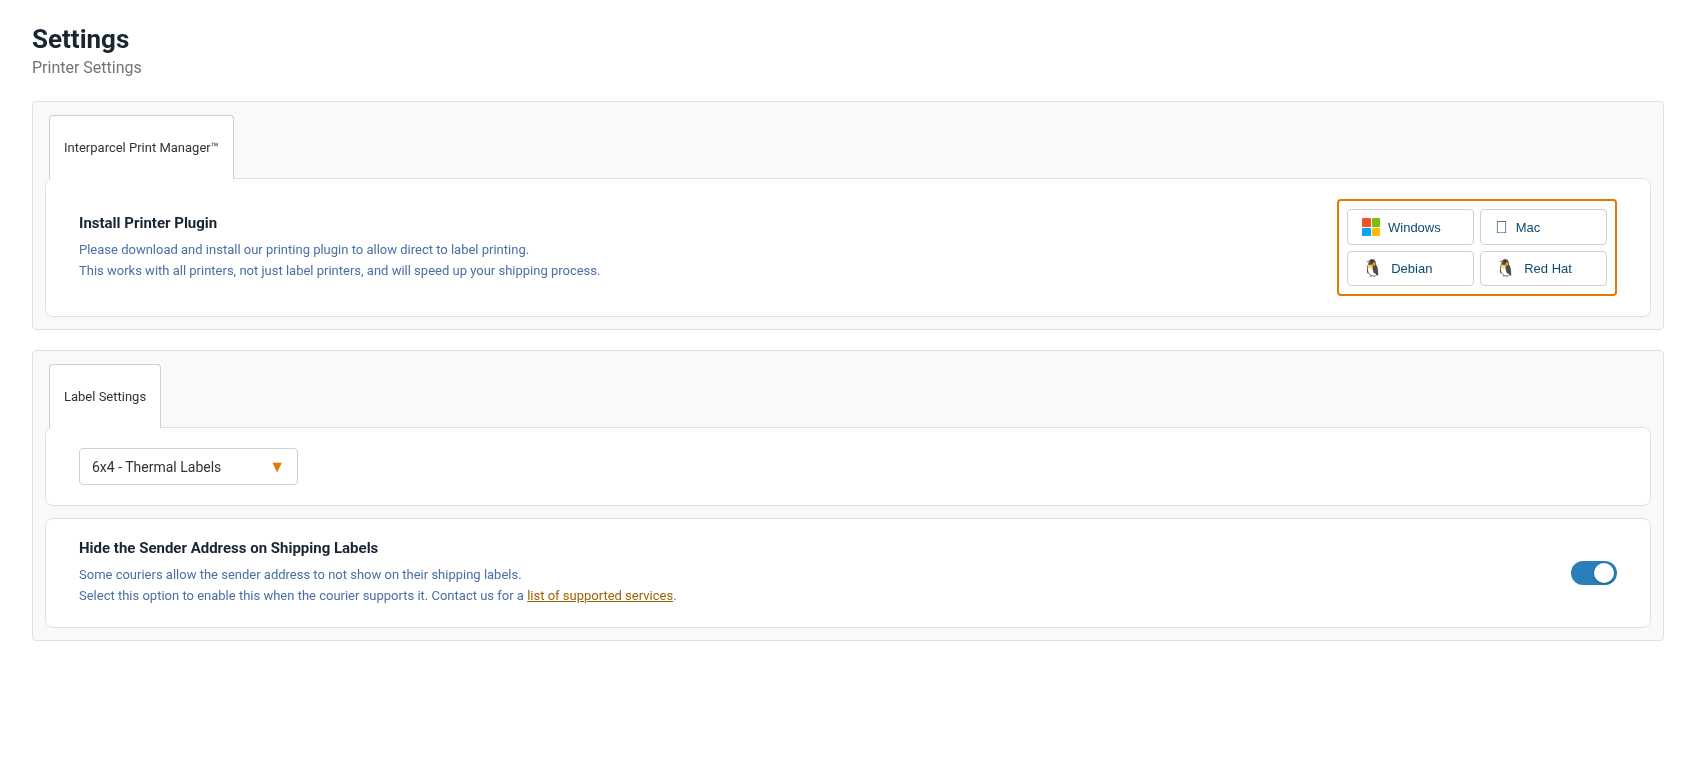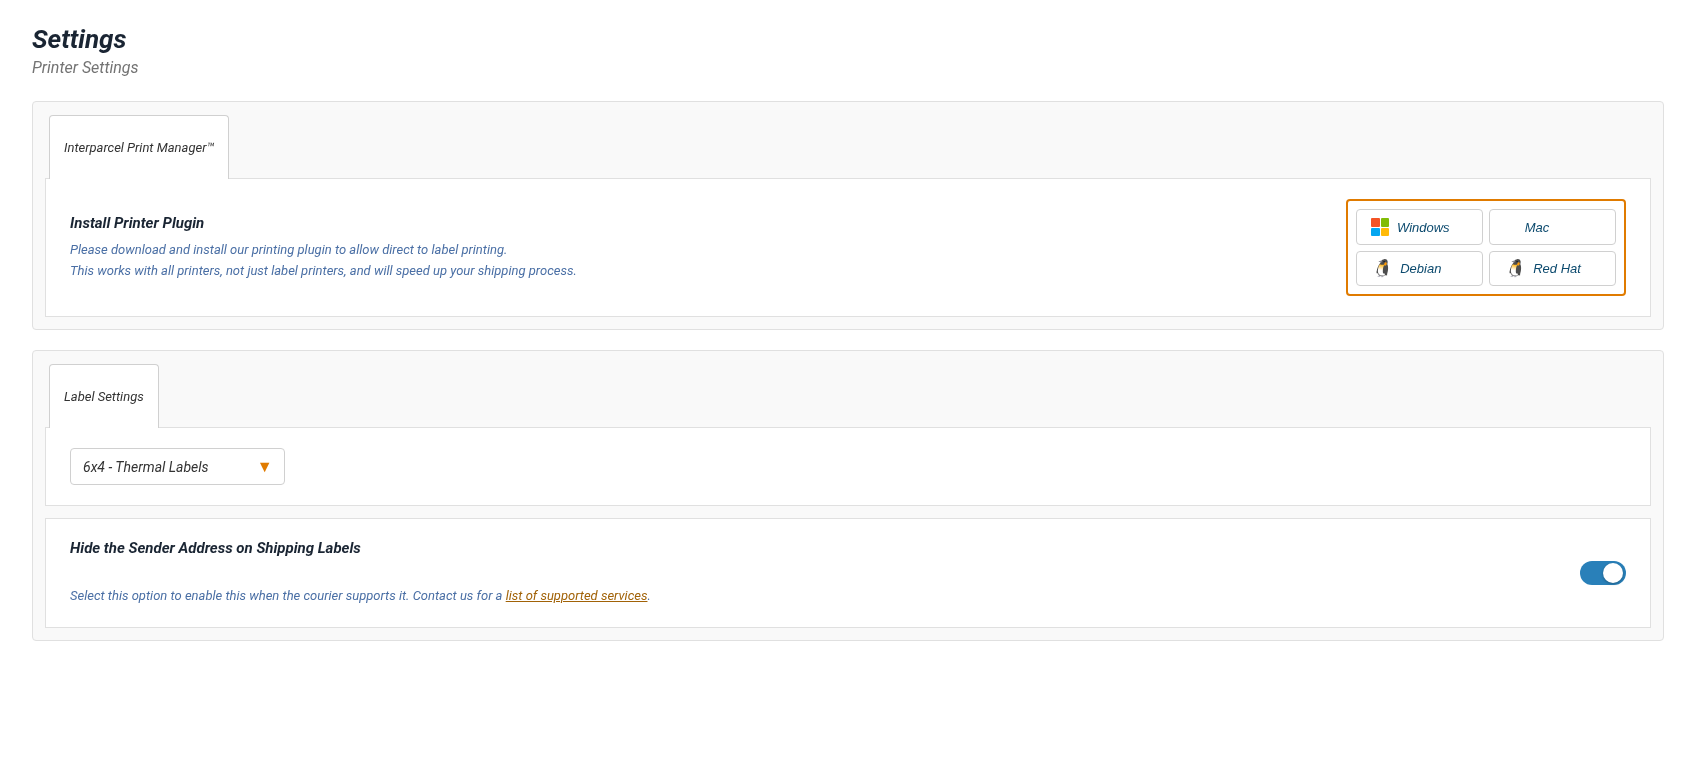--- a/index.html
+++ b/index.html
@@ -1,15 +1,15 @@
 <!DOCTYPE html>
 <html><head>
   <meta charset="utf-8">
   <style>
-    * { box-sizing: border-box; margin: 0; padding: 0; font-style: italic; }
+    * { box-sizing: border-box; margin: 0; padding: 0; }
     body {
       font-family: -apple-system, BlinkMacSystemFont, 'Segoe UI', Roboto, sans-serif;
       background: #f5f5f5;
       color: #2c3e50;
       font-size: 14px;
     }
     .page-container {
       background: #fff;
       min-height: 770px;
       padding: 24px 32px;
@@ -40,23 +40,23 @@
       padding: 24px 14px;
       font-size: 13px;
       color: #333;
       margin: 12px 0 0 16px;
       position: relative;
       top: 1px;
     }
     .section-inner {
       background: #fff;
       border: 1px solid #e0e0e0;
-      border-radius: 0;
+      border-radius: 8px;
       margin: 0 12px 12px 12px;
-      padding: 20px 24px;
+      padding: 20px 33px;
       display: flex;
       align-items: center;
       justify-content: space-between;
     }
     .section-inner-content h3 {
       font-size: 15px;
       font-weight: 700;
       color: #1a2533;
       margin-bottom: 8px;
     }
@@ -226,21 +226,21 @@
       <div class="label-format-select">
         <span>6x4 - Thermal Labels</span>
         <span class="dropdown-arrow">▼</span>
       </div>
     </div>
 
     <div class="section-inner">
       <div class="section-inner-content">
         <h3>Hide the Sender Address on Shipping Labels</h3>
         <p>
-          <br>
+          <span>Some couriers allow the sender address to not show on their shipping labels.</span><br>
           <span>Select this option to enable this when the courier supports it. Contact us for a</span>
           <a href="#" style="color:#a16207;">list of supported services</a><span>.</span>
         </p>
       </div>
       <div class="toggle-container">
         <div class="toggle">
           <div class="toggle-track">
             <div class="toggle-thumb"></div>
           </div>
         </div>

